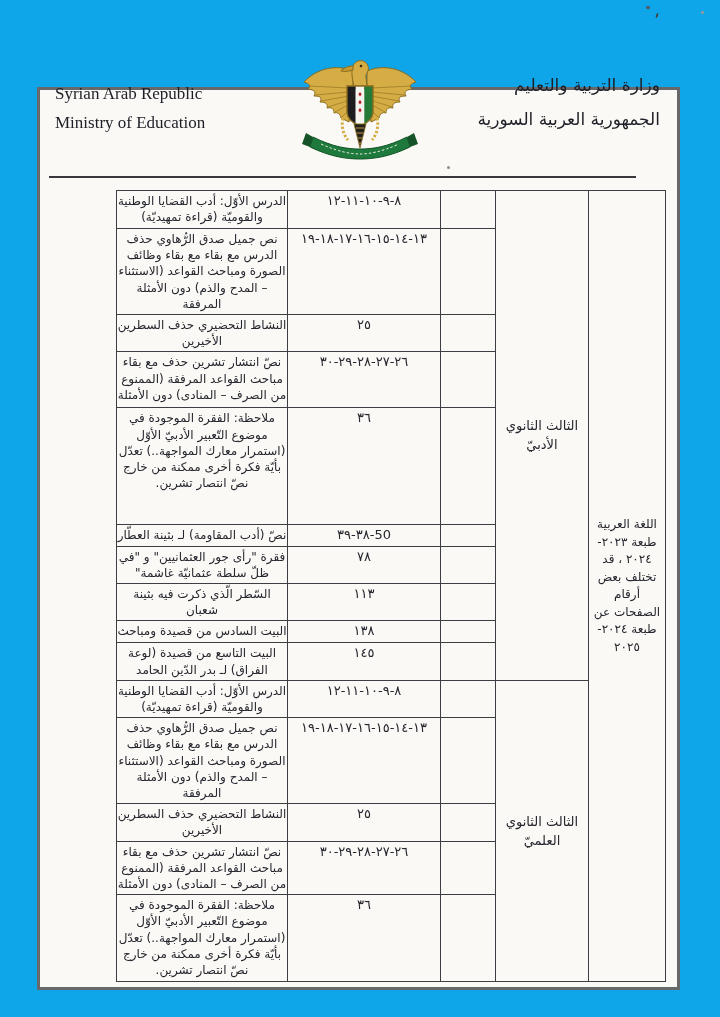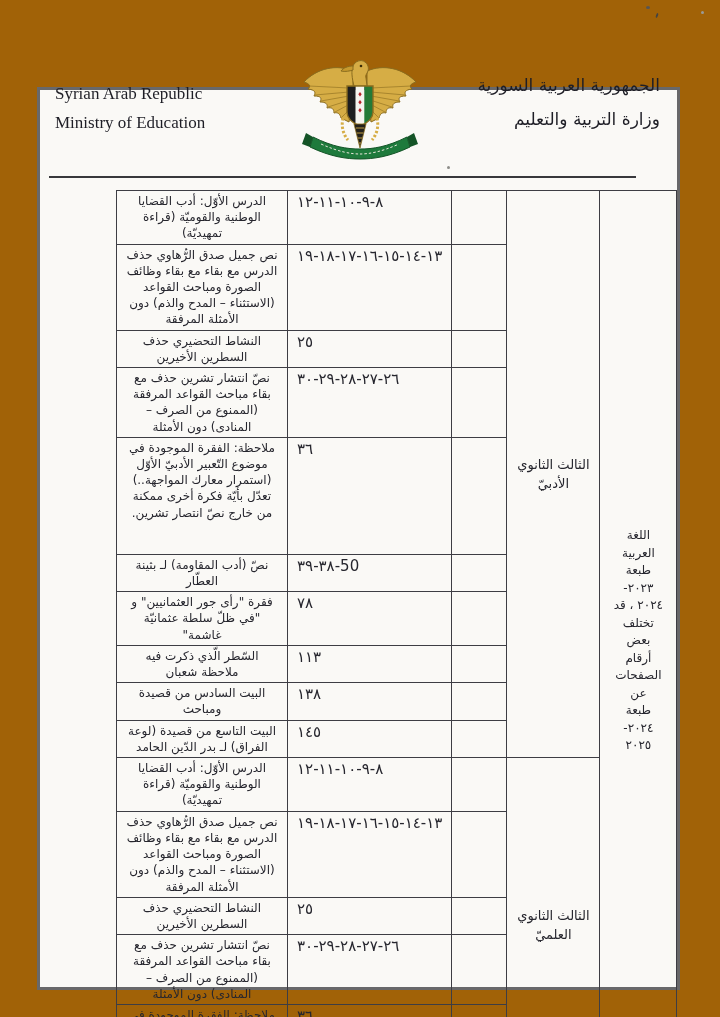--- a/index.html
+++ b/index.html
@@ -2,21 +2,21 @@
 <html lang="ar"><head>
 <meta charset="utf-8">
 <style>
   html,body{margin:0;padding:0;}
   body{
     width:720px;height:1017px;position:relative;overflow:hidden;
     background:#f5f4f1;
     font-family:"DejaVu Sans",sans-serif;
     color:#26262e;
   }
-  .sheet{position:absolute;inset:0;background:#a16207;}
+  .sheet{position:absolute;inset:0;background:#0ea5e9;}
   .frame{
     position:absolute;left:37px;top:87px;width:643px;height:903px;
     border:3px solid #68686a;box-sizing:border-box;background:#faf9f6;
   }
   
   .speck{position:absolute;background:#555;border-radius:50%;}
   .speck.s1{left:646px;top:6px;width:4px;height:3px;}
   .speck.s2{left:656px;top:13px;width:2px;height:5px;transform:rotate(20deg);background:#444;}
   .speck.s3{left:701px;top:11px;width:3px;height:3px;background:#9a9a96;}
   .speck.s4{left:447px;top:166px;width:3px;height:3px;background:#8d8d89;}
@@ -40,30 +40,30 @@
   
   table.mtab{
     position:absolute;left:116px;top:190px;
     border-collapse:collapse;table-layout:fixed;
     direction:rtl;
     font-family:"DejaVu Sans",sans-serif;
     color:#26262e;
   }
   table.mtab td{
     border:1.6px solid #3d3d44;
-    padding:2px 9px;box-sizing:border-box;
+    padding:2px 0;box-sizing:border-box;
     overflow:hidden;
   }
   td.desc{
     width:171px;font-size:12px;line-height:16.2px;
     text-align:center;vertical-align:top;
   }
   td.pages{
-    width:153px;direction:ltr;font-size:15px;
-    vertical-align:top;padding-top:4px;
+    width:153px;direction:ltr;font-size:13px;
+    text-align:center;vertical-align:top;padding-top:4px;
     letter-spacing:.5px;
   }
   td.gap{width:55px;}
   td.grade{
     width:93px;font-size:13px;line-height:19px;
     text-align:center;vertical-align:middle;white-space:pre-line;
   }
   td.note{
     width:77px;font-size:12px;line-height:17.5px;
     text-align:center;vertical-align:middle;white-space:pre-line;
@@ -136,22 +136,22 @@
       <path d="M80,60 C82,68 80,76 75,82" fill="none" stroke="#d6ad45" stroke-width="3" stroke-dasharray="2.5,1.8"></path>
 
       <path d="M16,79 C36,89 50,91 63,91 C76,91 90,89 110,79 L113,89 C92,99 76,101 63,101 C50,101 34,99 13,89 Z" fill="#1e7a3c" stroke="#145427" stroke-width="1"></path>
       <path d="M16,79 L13,89 L5,86 L9,75 Z" fill="#145427"></path>
       <path d="M110,79 L113,89 L121,86 L117,75 Z" fill="#145427"></path>
       <path d="M24,86 C42,94 54,96 63,96 C72,96 84,94 102,86" fill="none" stroke="#e9e7da" stroke-width="1" stroke-dasharray="2.5,2"></path>
     </svg>
   </div>
 
   <div class="hdr-ar">
+    <div class="l">وزارة التربية والتعليم</div>
     <div class="l">الجمهورية العربية السورية</div>
-    <div class="l">وزارة التربية والتعليم</div>
   </div>
 
   <div class="rule"></div>
 
   <table class="mtab" dir="rtl">
     <colgroup>
         <col style="width:77px">
         <col style="width:93px">
         <col style="width:55px">
         <col style="width:153px">
@@ -199,21 +199,21 @@
         <td class="desc">نصّ (أدب المقاومة) لـ بثينة العطّار</td>
       </tr>
       <tr style="height:34px">
         <td class="gap"></td>
         <td class="pages">٧٨</td>
         <td class="desc">فقرة "رأى جور العثمانيين" و "في ظلّ سلطة عثمانيّة غاشمة"</td>
       </tr>
       <tr style="height:34px">
         <td class="gap"></td>
         <td class="pages">١١٣</td>
-        <td class="desc">السّطر الّذي ذكرت فيه ملاحظة شعبان</td>
+        <td class="desc">السّطر الّذي ذكرت فيه بثينة شعبان</td>
       </tr>
       <tr style="height:22px">
         <td class="gap"></td>
         <td class="pages">١٣٨</td>
         <td class="desc">البيت السادس من قصيدة ومباحث</td>
       </tr>
       <tr style="height:30px">
         <td class="gap"></td>
         <td class="pages">١٤٥</td>
         <td class="desc">البيت التاسع من قصيدة (لوعة الفراق) لـ بدر الدّين الحامد</td>

